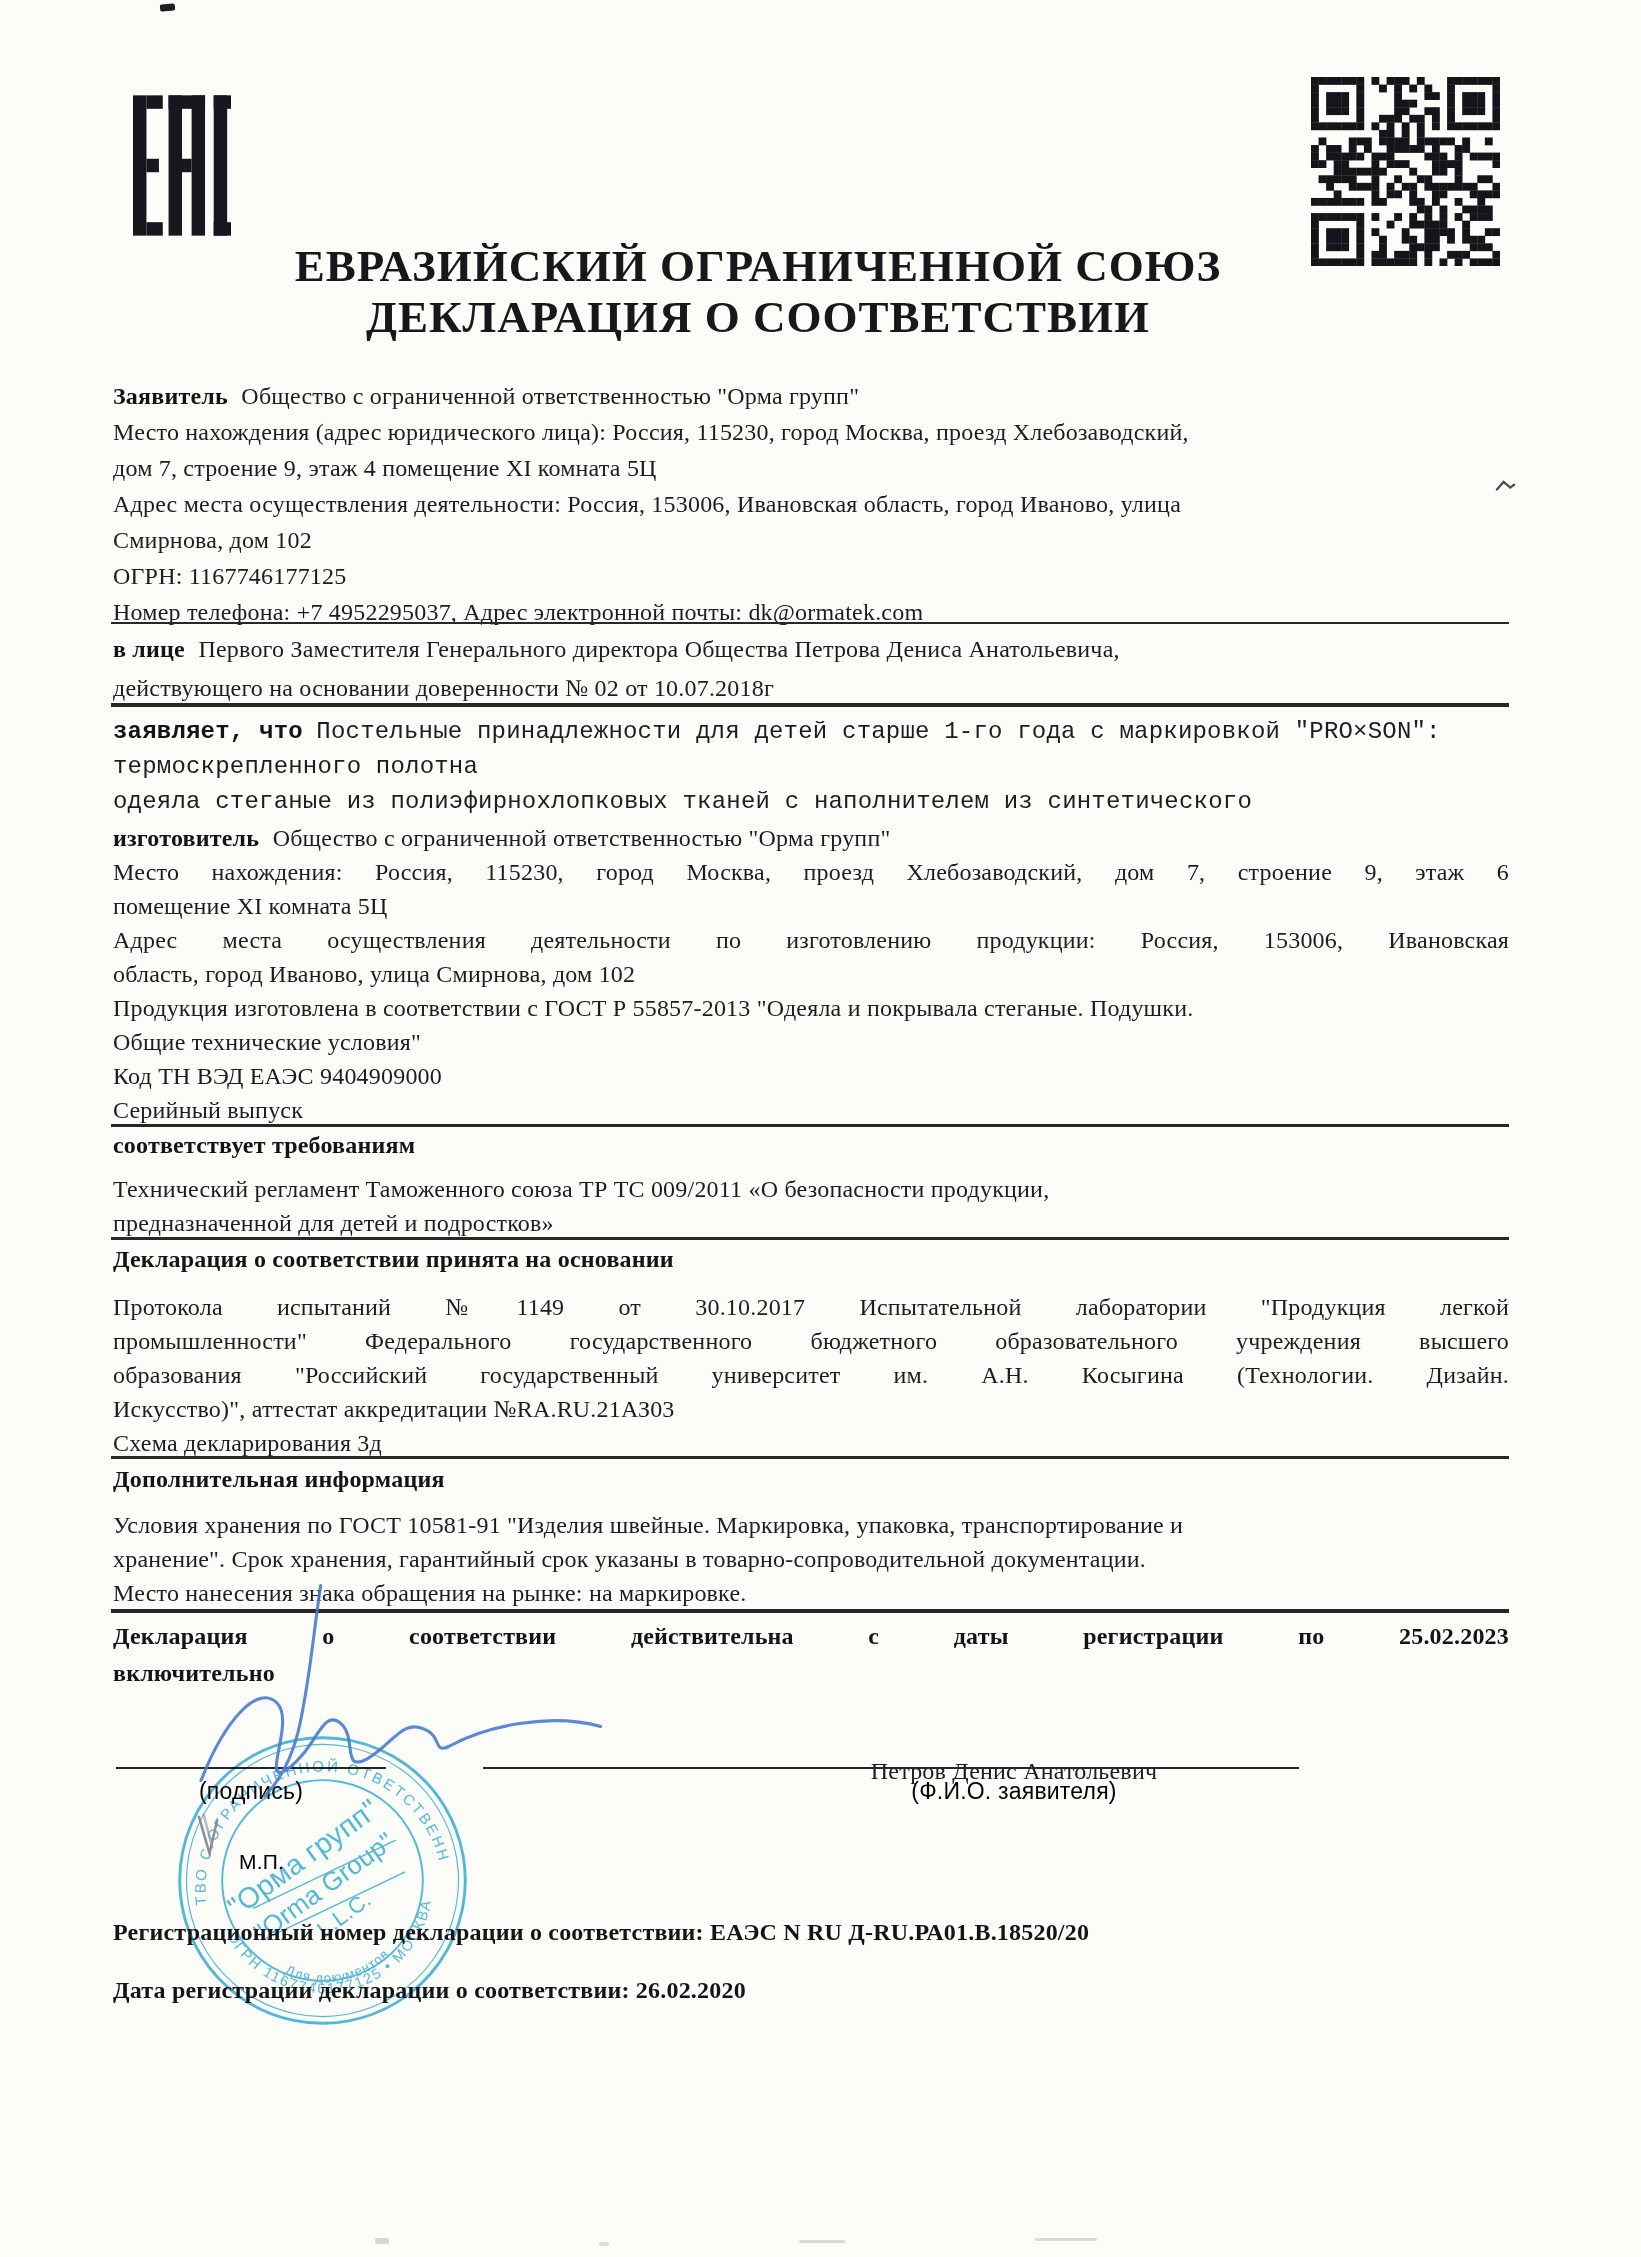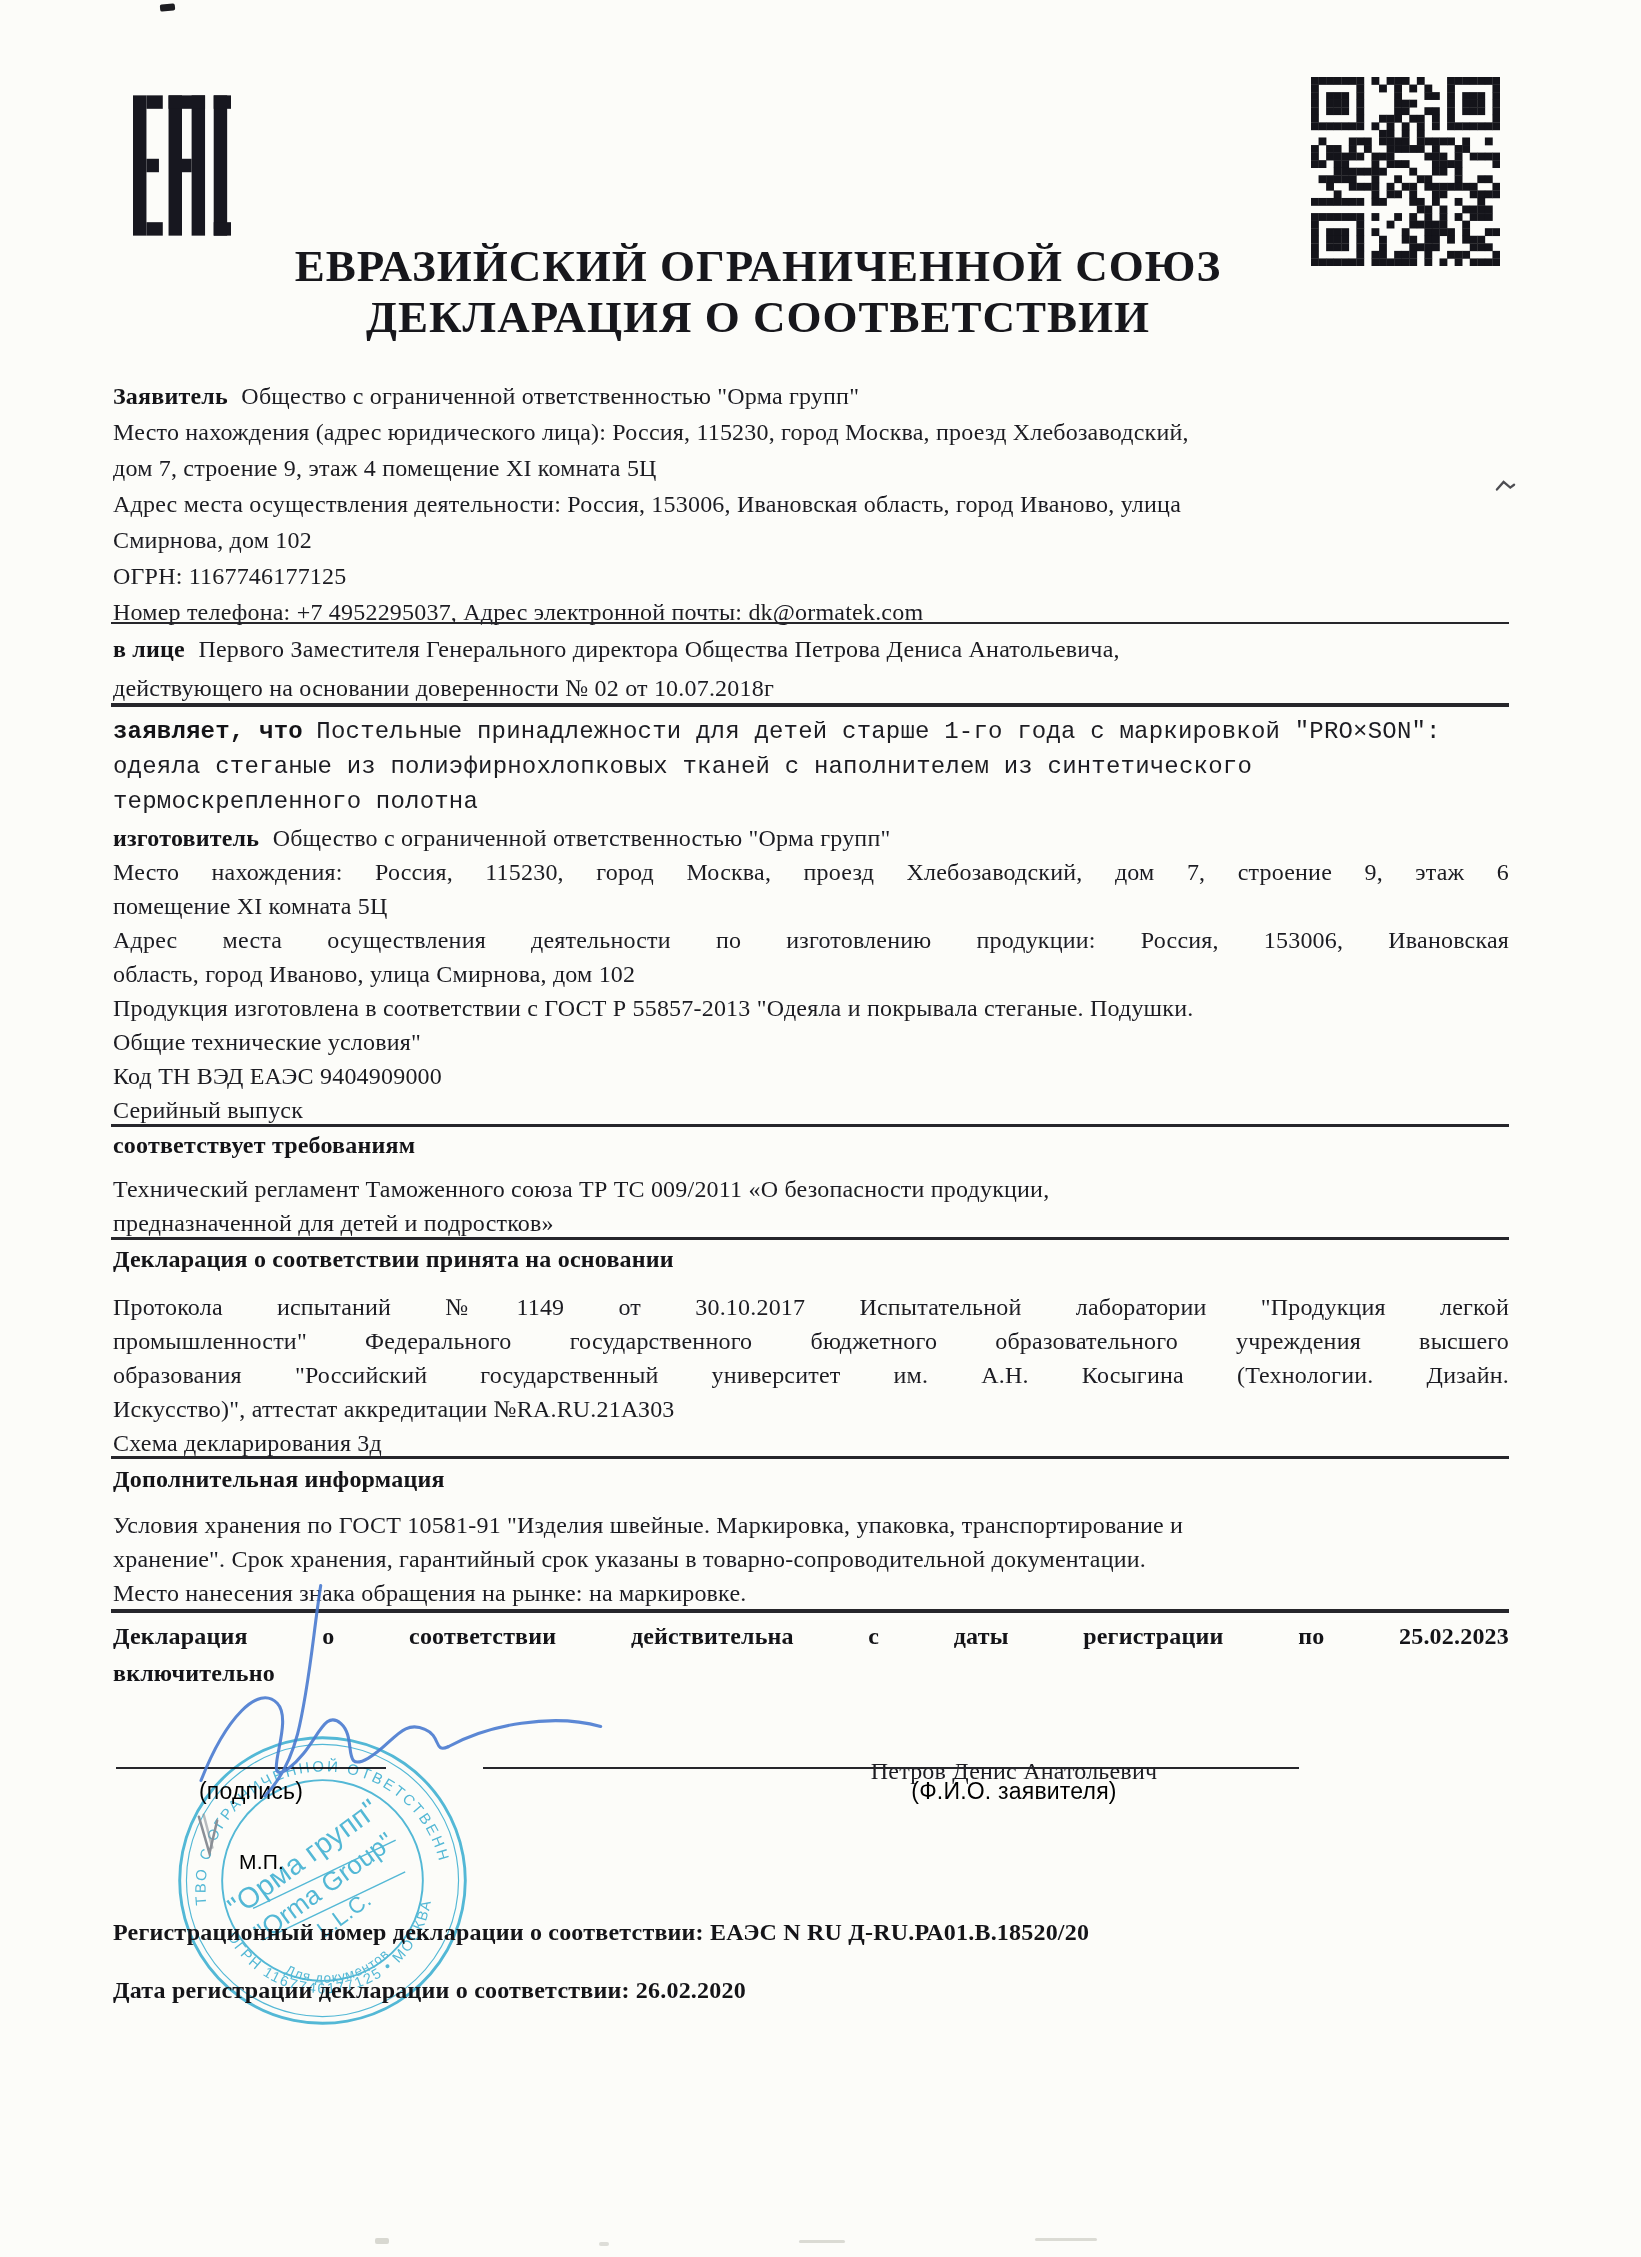--- a/index.html
+++ b/index.html
@@ -409,22 +409,22 @@
     </div>
     <div class="ln">действующего на основании доверенности № 02 от 10.07.2018г</div>
   </div>
 
   <div class="rule" style="top:703px;height:3.9px;"></div>
 
   <div class="sec" style="top:714px;line-height:35px;font-family:Liberation Mono, monospace;">
     <div class="ln">
       <b class="lbl">заявляет, что</b><span>Постельные принадлежности для детей старше 1-го года с маркировкой "PRO×SON":</span>
     </div>
+    <div class="ln">термоскрепленного полотна</div>
     <div class="ln">одеяла стеганые из полиэфирнохлопковых тканей с наполнителем из синтетического</div>
-    <div class="ln">термоскрепленного полотна</div>
   </div>
 
   <div class="sec" style="top:821px;line-height:34px;">
     <div class="ln">
       <b class="lbl">изготовитель</b><span>Общество с ограниченной ответственностью "Орма групп"</span>
     </div>
     <div class="ln jline">Место нахождения: Россия, 115230, город Москва, проезд Хлебозаводский, дом 7, строение 9, этаж 6</div>
     <div class="ln">помещение XI комната 5Ц</div>
     <div class="ln jline">Адрес места осуществления деятельности по изготовлению продукции: Россия, 153006, Ивановская</div>
     <div class="ln">область, город Иваново, улица Смирнова, дом 102</div>

